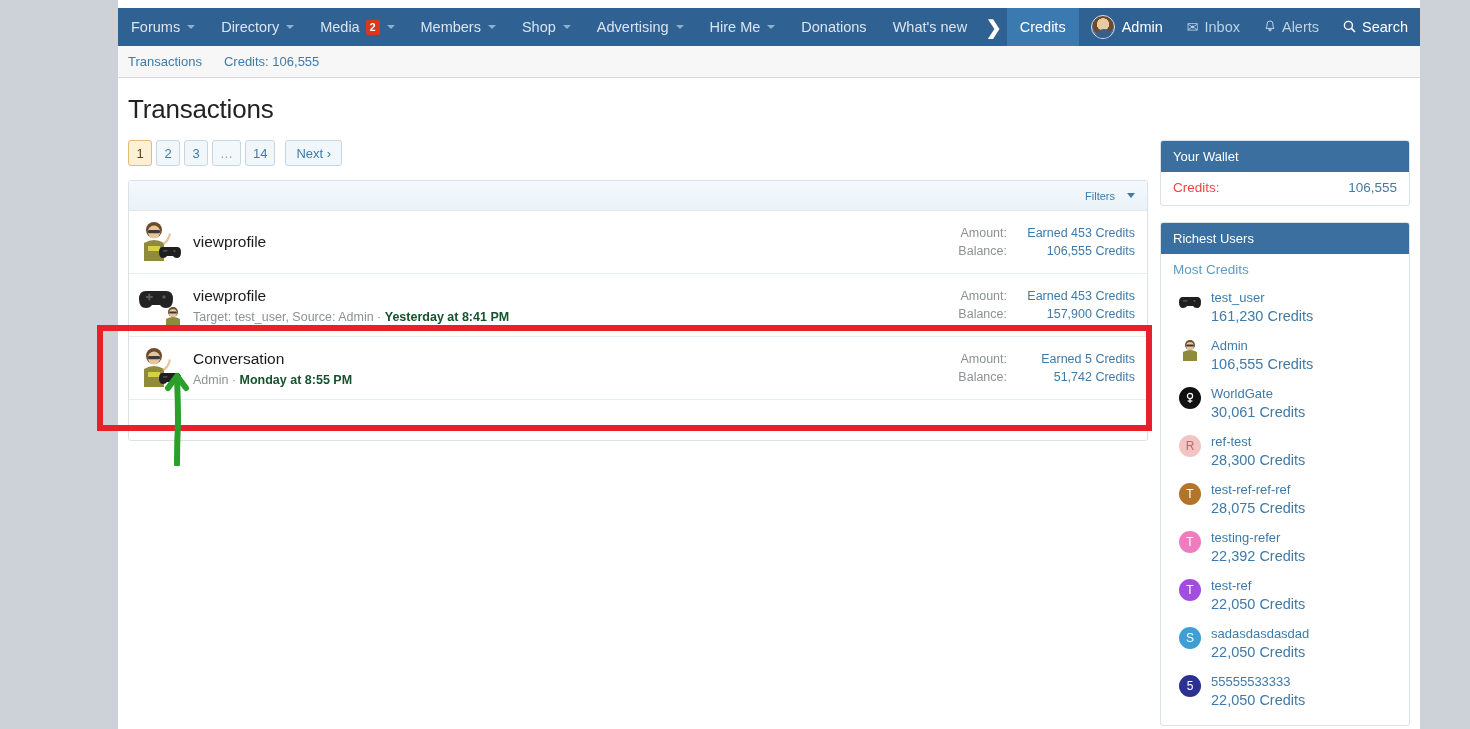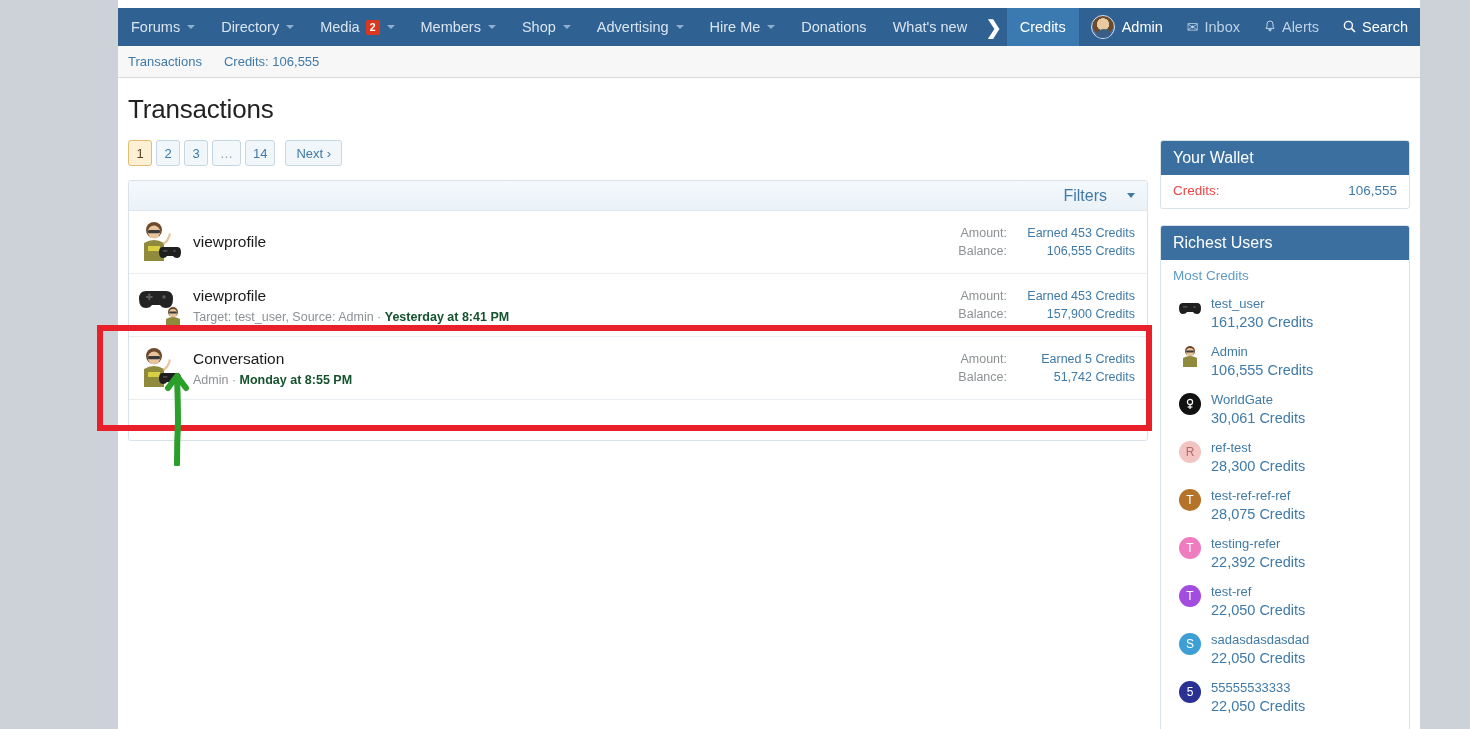--- a/index.html
+++ b/index.html
@@ -134,21 +134,21 @@
     background: #fff;
     overflow: hidden;
   }
   .block-filterbar {
     height: 30px;
     background: linear-gradient(#f4f9fc, #eaf2f8);
     border-bottom: 1px solid #dfe8ee;
     display: flex; align-items: center; justify-content: flex-end;
     padding-right: 12px;
   }
-  .filters-link { color: #3f7aa8; font-size: 16px; cursor: pointer; display: flex; align-items: center; gap: 20px; }
+  .filters-link { color: #3f7aa8; font-size: 11px; cursor: pointer; display: flex; align-items: center; gap: 12px; }
   .filters-link .caret {
     width: 0; height: 0;
     border-left: 4px solid transparent;
     border-right: 4px solid transparent;
     border-top: 5px solid #3f7aa8;
   }
 
   .txn-row {
     display: flex; align-items: center;
     padding: 10px 12px 10px 10px;
@@ -187,21 +187,21 @@
   .txn-amt .lbl { color: #8c9194; display: inline-block; }
   .txn-amt .val { color: #3f7aa8; display: inline-block; min-width: 118px; text-align: right; }
   .amt-line { display: flex; justify-content: flex-end; gap: 10px; }
 
   .txn-row.empty { min-height: 40px; }
 
   
   .side-block { border: 1px solid #d9e2e9; border-radius: 3px; margin-bottom: 16px; background: #fff; overflow: hidden; }
   .side-head {
     background: #3a6f9f; color: #fff;
-    font-size: 16px; padding: 8px 12px;
+    font-size: 13px; padding: 8px 12px;
   }
   .side-body { padding: 8px 12px 10px 12px; }
   .wallet-row { display: flex; justify-content: space-between; align-items: center; font-size: 13.5px; }
   .wallet-row .k { color: #ef4444; }
   .wallet-row .v { color: #3f7aa8; }
 
   .side-sub { color: #5e9bc6; font-size: 13.5px; padding: 8px 12px 2px 12px; }
   .ru-list { padding: 4px 12px 10px 12px; }
   .ru-item { display: flex; align-items: flex-start; gap: 10px; padding: 5px 0 5px 6px; }
   .ru-av { width: 22px; height: 22px; flex: 0 0 22px; border-radius: 50%; display: flex; align-items: center; justify-content: center; color: #fff; font-size: 12px; margin-top: 3px; }

